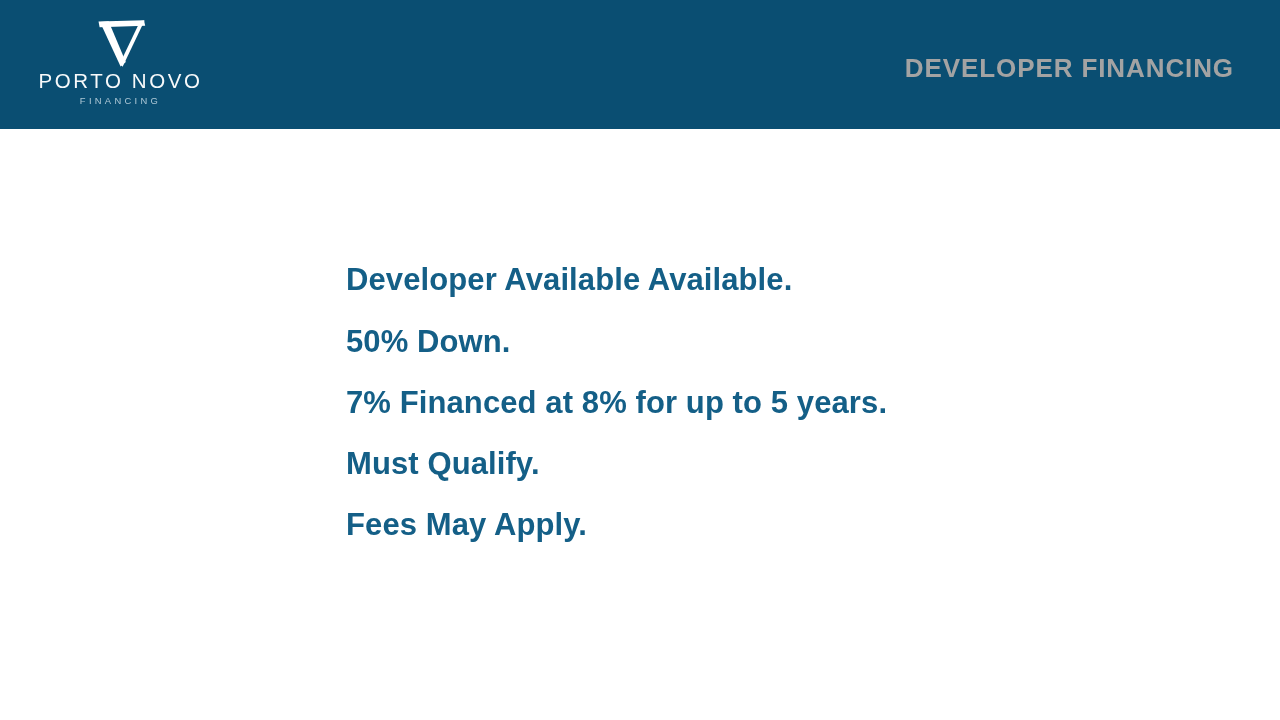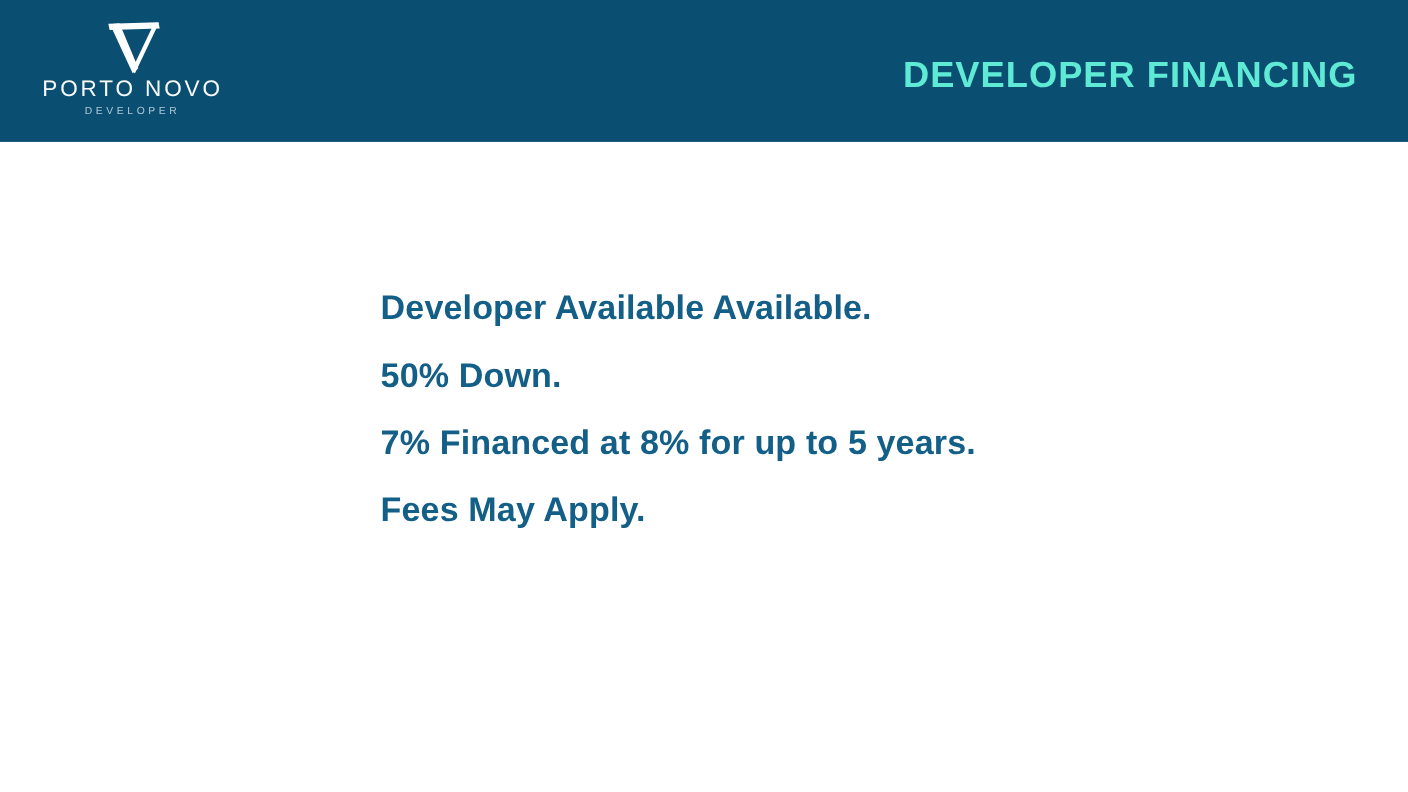--- a/index.html
+++ b/index.html
@@ -74,24 +74,24 @@
     margin-top: 3px;
     white-space: nowrap;
     opacity: 0.82;
   }
 
   
   .slide-title {
     position: absolute;
     right: 46px;
     top: 48px;
-    color: #5eead4;
+    color: #a3a3a3;
     font-family: "Liberation Sans", sans-serif;
     font-weight: bold;
-    font-size: 33px;
+    font-size: 26px;
     letter-spacing: 0.9px;
     line-height: 40px;
     white-space: nowrap;
     text-align: center;
   }
 
   
   .body-block {
     position: absolute;
     left: 346px;
@@ -128,26 +128,27 @@
     <div class="logo-lockup">
       <svg class="logo-mark" viewBox="0 0 66 50" aria-hidden="true">
 
         <path d="M10.5 3.6 L56.0 2.2 L57.2 7.8 L11.6 9.2 Z" fill="#ffffff"></path>
 
         <path d="M12.0 4.0 L20.6 3.2 L37.8 44.0 L32.6 48.6 Z" fill="#ffffff"></path>
 
         <path d="M56.6 2.6 L52.2 2.9 L31.9 45.4 L34.6 48.8 Z" fill="#ffffff"></path>
       </svg>
       <span class="logo-wordmark">PORTO NOVO</span>
-      <span class="logo-subwordmark">DEVELOPER</span>
+      <span class="logo-subwordmark">FINANCING</span>
     </div>
 
     <div class="slide-title">DEVELOPER FINANCING</div>
   </div>
 
   <div class="body-block">
     <p class="body-line">Developer Available Available.</p>
     <p class="body-line gap-lg">50% Down.</p>
     <p class="body-line gap-sm">7% Financed at 8% for up to 5 years.</p>
+    <p class="body-line gap-sm">Must Qualify.</p>
     <p class="body-line gap-sm">Fees May Apply.</p>
   </div>
 
 </div>
 
 </body></html>

